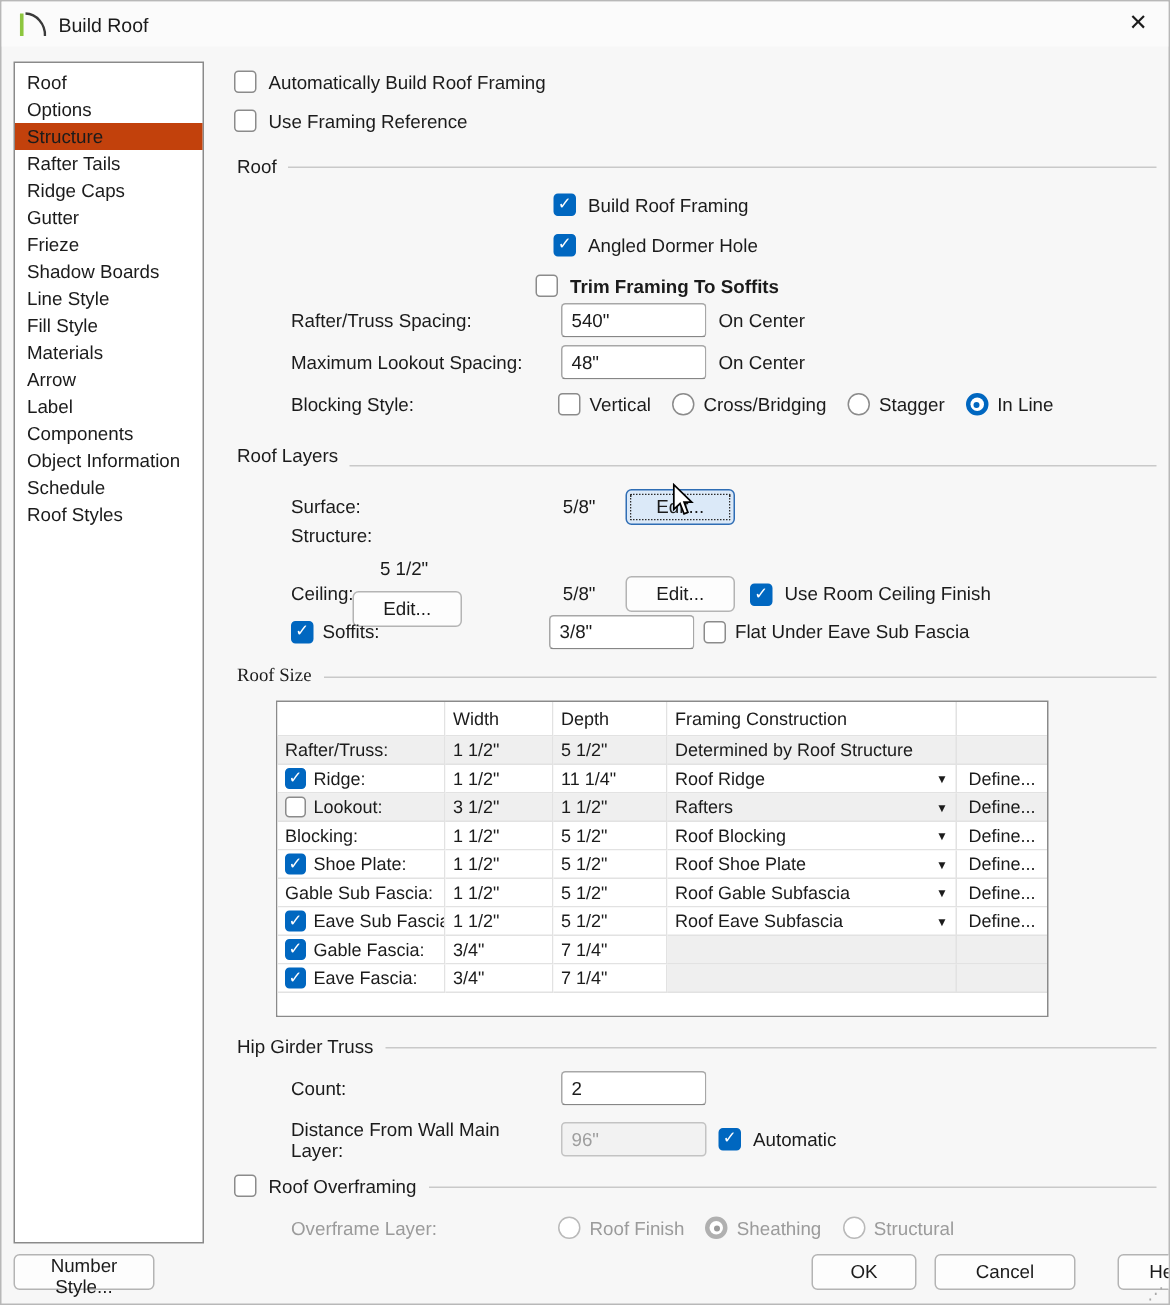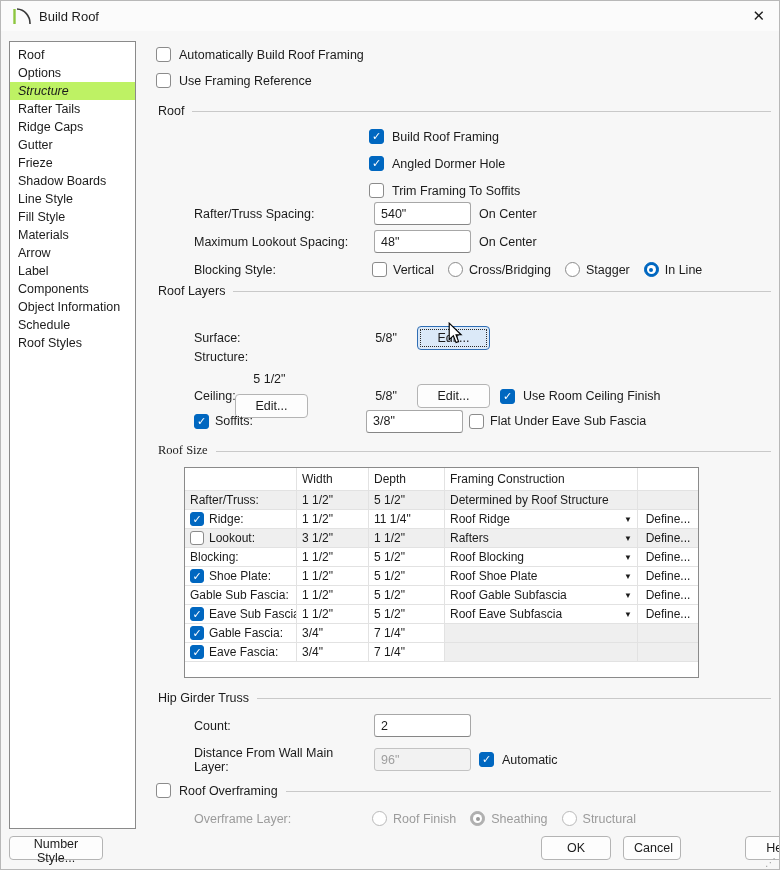--- a/index.html
+++ b/index.html
@@ -5,21 +5,21 @@
   * { box-sizing: border-box; margin: 0; padding: 0; }
   html,body { width: 780px; height: 870px; }
   body { font-family: "Liberation Sans", "DejaVu Sans", sans-serif; font-size: 12.5px; color: #1b1b1b; }
   .dialog { position: relative; width: 780px; height: 870px; background: #f7f7f7; border: 1px solid #b8b8b8; overflow: hidden; }
   .titlebar { position: absolute; top: 0; left: 0; right: 0; height: 30px; background: #fbfbfb; display: flex; align-items: center; padding: 0 10px; }
   .title-text { font-size: 13px; margin-left: 8px; }
   .close-btn { position: absolute; right: 14px; top: 6px; font-size: 15px; color: #1b1b1b; cursor: default; line-height: 18px; }
   
   .sidebar { position: absolute; left: 8px; top: 40px; width: 127px; height: 788px; background: #fff; border: 1px solid #8a8a8a; padding-top: 4px; }
   .side-item { height: 18px; line-height: 18px; padding-left: 8px; white-space: nowrap; }
-  .side-item.selected { background: #bef264; font-style: italic; }
+  .side-item.selected { background: #c2410c; }
   
   .row { position: absolute; display: flex; align-items: center; gap: 8px; height: 23px; }
   .flabel { width: 172px; flex: none; }
   
   .group { position: absolute; left: 157px; right: 8px; display: flex; align-items: center; gap: 8px; height: 15px; }
   .group .gline { flex: 1; border-top: 1px solid #c9c9c9; margin-top: 2px; }
   
   .cb { width: 15px; height: 15px; flex: none; border: 1px solid #8b8b8b; border-radius: 3px; background: #fff; display: inline-flex; align-items: center; justify-content: center; }
   .cb .tick { display: none; color: #fff; font-size: 11px; line-height: 1; font-weight: bold; }
   .cb.checked { background: #0067c0; border-color: #0067c0; }
@@ -116,21 +116,21 @@
         <span class="tick">✓</span>
       </span>
     <span>Build Roof Framing</span>
   </div>
   <div class="row" style="left:368px; top:151px;">
     <span class="cb checked">
         <span class="tick">✓</span>
       </span>
     <span>Angled Dormer Hole</span>
   </div>
-  <div class="row" style="left:368px; top:178px;">
+  <div class="row" style="left:356px; top:178px;font-weight:bold;">
     <span class="cb"></span>
     <span>Trim Framing To Soffits</span>
   </div>
   <div class="row" style="left:193px; top:201px;">
     <span class="flabel">Rafter/Truss Spacing:</span>
     <input class="tinput" value="540&quot;" style="">
     <span>On Center</span>
   </div>
   <div class="row" style="left:193px; top:229px;">
     <span class="flabel">Maximum Lookout Spacing:</span>
@@ -144,21 +144,21 @@
     <span class="radio"></span>
     <span style="margin-right:8px;">Cross/Bridging</span>
     <span class="radio"></span>
     <span style="margin-right:8px;">Stagger</span>
     <span class="radio selected">
         <span class="dot"></span>
       </span>
     <span>In Line</span>
   </div>
 
-  <div class="group" style="top:282px;">
+  <div class="group" style="top:295px;align-items:flex-end;">
     <span>Roof Layers</span>
       <span class="gline"></span>
   </div>
   <div class="row" style="left:193px; top:325px; height:24px;">
     <span class="lay-label">Surface:</span>
     <span class="lay-val">5/8"</span>
     <button class="btn edit-btn focused">Edit...</button>
   </div>
   <div class="row" style="left:193px; top:349px; height:24px;flex-direction:column;">
     <span class="lay-label">Structure:</span>
@@ -346,21 +346,21 @@
     <span class="radio disabled selected">
         <span class="dot"></span>
       </span>
     <span style="margin-right:8px;">Sheathing</span>
     <span class="radio disabled"></span>
     <span>Structural</span>
   </div>
 
   <button class="btn footer-btn" style="left:8px; width:94px;">Number Style...</button>
   <button class="btn footer-btn" style="left:540px; width:70px;">OK</button>
-  <button class="btn footer-btn" style="left:622px; width:58px;">Cancel</button>
+  <button class="btn footer-btn" style="left:622px; width:94px;">Cancel</button>
   <button class="btn footer-btn" style="left:703px; width:68px;margin-left:41px;">Help</button>
   <span class="grip">⋰</span>
 
   <svg class="cursor" width="20" height="22" viewBox="0 0 12 19">
     <path d="M1 1 L1 15.2 L4.6 11.8 L6.9 17.8 L9.1 16.9 L6.9 11 L11.3 11 Z" fill="#ffffff" stroke="#000000" stroke-width="1"></path>
   </svg>
 
 </div>
 
 </body></html>

